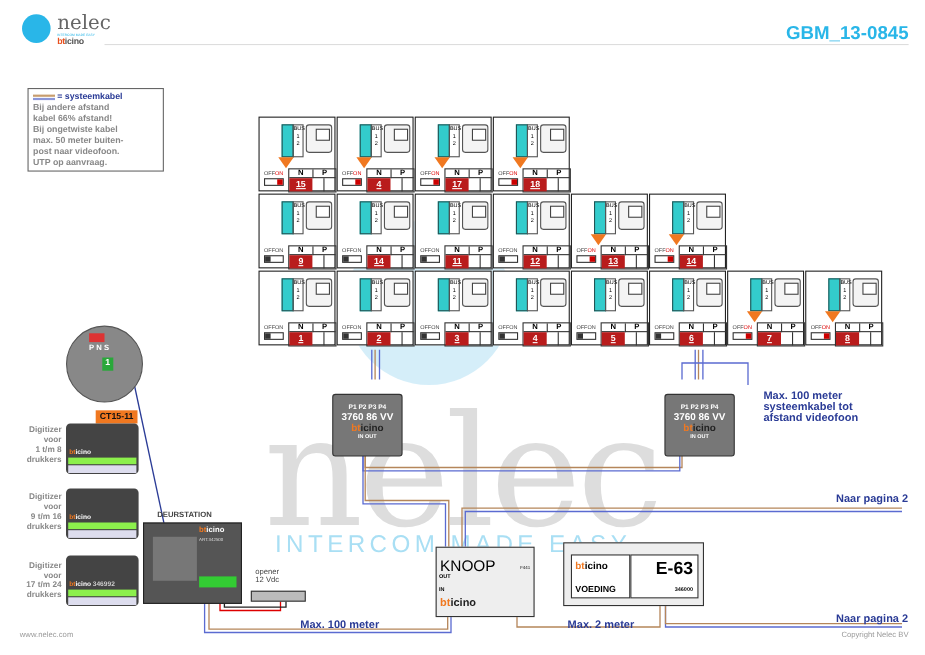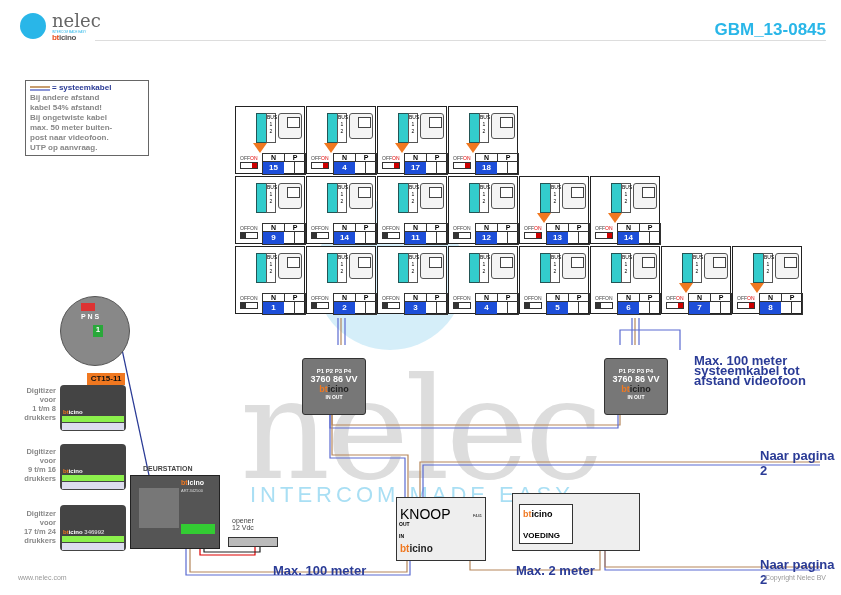--- a/index.html
+++ b/index.html
@@ -26,26 +26,26 @@
   .arrow{position:absolute;left:17px;top:36px;width:0;height:0;border-left:7px solid transparent;border-right:7px solid transparent;border-top:10px solid #f07820;}
   .sw{position:absolute;left:4px;top:48px;font-size:5px;color:#444;}
   .sw .on{color:#d00;}
   .swbox{position:absolute;left:4px;top:55px;width:16px;height:5px;border:1px solid #333;background:#fff;}
   .swbox.on::after{content:"";position:absolute;right:0;top:0;width:5px;height:5px;background:#c00;}
   .swbox.off::after{content:"";position:absolute;left:0;top:0;width:5px;height:5px;background:#333;}
   .np{position:absolute;left:26px;top:46px;width:42px;height:20px;border:1px solid #333;display:grid;grid-template-columns:1fr 1fr 1fr 1fr;grid-template-rows:8px 12px;font-size:7px;font-weight:bold;}
   .np .h{grid-column:span 2;text-align:center;border-bottom:1px solid #333;line-height:8px;}
   .np .h+.h{border-left:1px solid #333;}
   .np .d{border-right:1px solid #333;}
-  .np .g{background:#1d4ed8;color:#fff;text-align:center;line-height:12px;font-size:8px;}
+  .np .g{background:#b91c1c;color:#fff;text-align:center;line-height:12px;font-size:8px;text-decoration:underline;}
   .dist{position:absolute;width:62px;height:55px;background:#777;border:1px solid #333;border-radius:3px;color:#fff;font-size:9px;font-weight:bold;text-align:center;}
   .dist .p{font-size:6px;margin-top:9px;}
   .dist .bt{color:#222;font-size:9px;}
   .dist .bt b{color:#f07820;}
-  .lbl-blue{color:#2a3b96;font-size:13px;font-weight:bold;}
+  .lbl-blue{color:#2a3b96;font-size:10px;font-weight:bold;}
   .dig{position:absolute;left:60px;width:66px;height:46px;background:#444;border-radius:4px;}
   .dig .green{position:absolute;bottom:9px;left:2px;right:2px;height:6px;background:#8cf04c;}
   .dig .blue{position:absolute;bottom:1px;left:2px;right:2px;height:7px;background:#dde;}
   .dig .bt{position:absolute;left:3px;top:24px;font-size:6px;font-weight:bold;color:#fff;}
   .dig .bt b{color:#f07820;}
   .diglab{position:absolute;left:0;width:56px;text-align:right;font-size:7.5px;font-weight:bold;color:#888;line-height:9px;}
   .ct{position:absolute;left:87px;top:373px;width:38px;height:12px;background:#f07820;font-size:8px;font-weight:bold;text-align:center;line-height:12px;color:#111;}
   .zoomc{left:60px;top:296px;width:68px;height:68px;border-radius:50%;background:#888;border:1px solid #555;}
   .door{left:130px;top:475px;width:88px;height:72px;background:#555;border:1px solid #222;}
   .door-lbl{left:143px;top:465px;font-size:7px;font-weight:bold;color:#444;}
@@ -72,21 +72,21 @@
 <div class="abs circle-bg"></div>
 <div class="abs wm">nelec</div>
 <div class="abs wm2">INTERCOM MADE EASY</div>
 
 <div class="abs note">
   <div class="legend">
       <i></i>
       <span>= systeemkabel</span>
     </div>
   <div>Bij andere afstand</div>
-  <div>kabel 54% afstand!</div>
+  <div>kabel 66% afstand!</div>
   <div>Bij ongetwiste kabel</div>
   <div>max. 50 meter buiten-</div>
   <div>post naar videofoon.</div>
   <div>UTP op aanvraag.</div>
 </div>
 
 <div id="vgrid">
     <div class="cell" style="left: 235px; top: 106px;">
       <div class="term"></div>
       <div class="tlab">
@@ -570,16 +570,20 @@
   <div class="abs" style="left:2px;top:23px;font-size:5px;font-weight:bold;">OUT</div>
   <div class="abs" style="left:2px;top:35px;font-size:5px;font-weight:bold;">IN</div>
   <div class="bt"><b>bt</b>icino</div>
 </div>
 
 <div class="abs e63">
   <div class="lft">
     <div class="abs" style="left:3px;top:4px;font-size:9px;font-weight:bold;"><b style="color:#f07820">bt</b>icino</div>
     <div class="abs" style="left:3px;top:26px;font-size:8px;font-weight:bold;">VOEDING</div>
   </div>
+  <div class="rgt">
+    <div class="abs" style="right:4px;top:4px;font-size:16px;font-weight:bold;">E-63</div>
+    <div class="abs" style="right:4px;top:28px;font-size:5px;font-weight:bold;">346000</div>
+  </div>
 </div>
 
 <div class="abs small-gray" style="left:18px;top:574px;">www.nelec.com</div>
 <div class="abs small-gray" style="right:15px;top:574px;">Copyright Nelec BV</div>
 
 </body></html>

